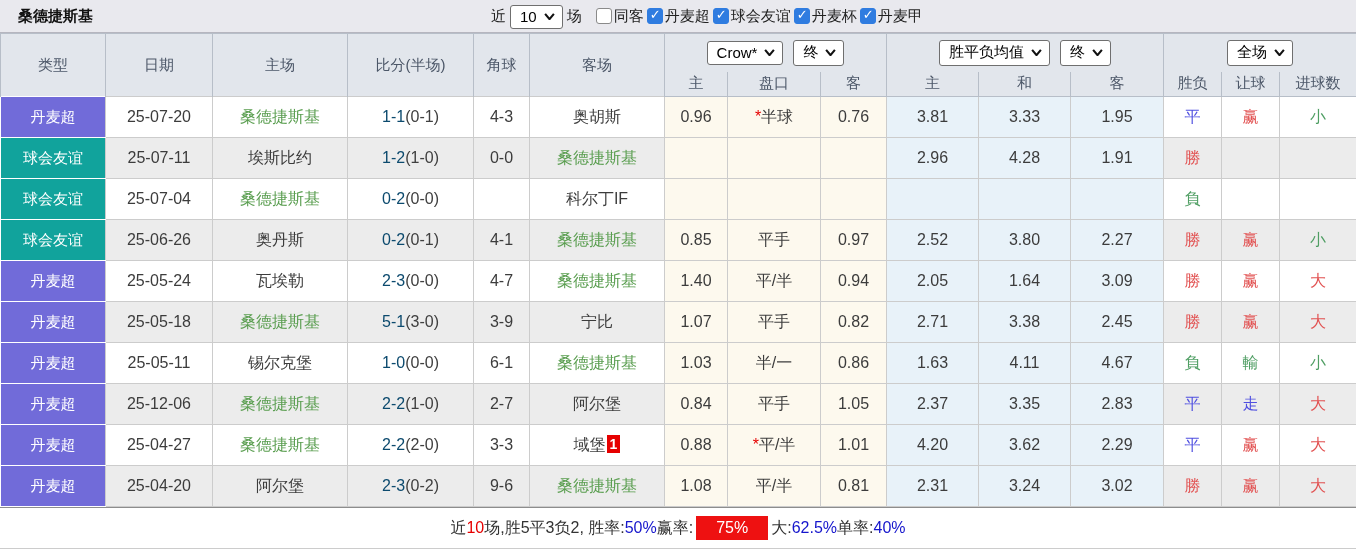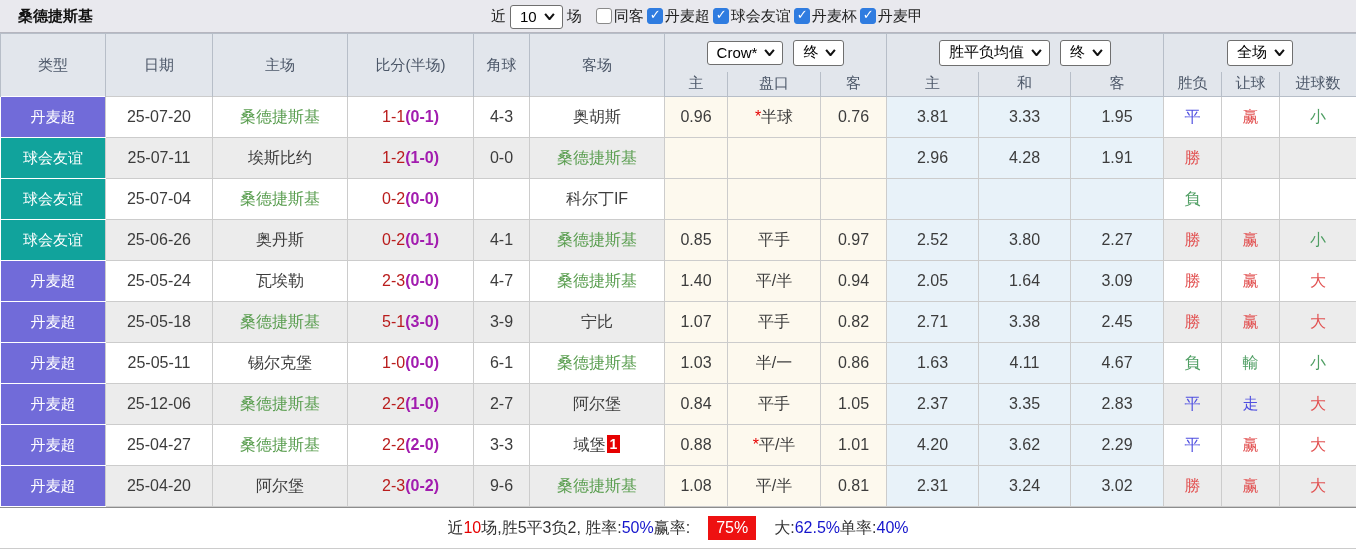--- a/index.html
+++ b/index.html
@@ -35,38 +35,38 @@
   thead .selwrap { display:flex; justify-content:center; gap:10px; align-items:center; }
   tbody td { border:1px solid #ccc; height:41px; text-align:center;
     font-size:16px; color:#3c3c3c; overflow:hidden; white-space:nowrap; }
   td.even { background:#ececec; }
   td.odds { background:#fdf9ee; }
   td.avg  { background:#e8f2f9; }
   td.lg { color:#fff; font-size:15px; border-color:#fff; border-right-color:#ccc; }
   td.lg-purple { background:#716bd9; }
   td.lg-teal   { background:#11a39c; }
   .team-self { color:#5a9e50; }
-  .ft { color:#b91c1c;margin-top:44px; }
-  .ht { color:#a21caf;font-weight:bold; }
+  .ft { color:#0c4a6e;margin-top:44px; }
+  .ht { color:#404040; }
   .star { color:#e60000; }
   .c-red  { color:#e25252; }
   .c-green{ color:#4f9e63; }
   .c-blue { color:#5050e0; }
   .badge1 { display:inline-block; background:#e60000; color:#fff;
     font-size:14px; font-weight:bold; padding:0 3px; line-height:18px;
     margin-left:1px; vertical-align:1px; }
 
   
   .summary { height:42px; border-top:1px solid #8d8d8d; border-bottom:1px solid #ccc;
     display:flex; align-items:center; justify-content:center;
     font-size:16px; color:#333; }
   .summary .s-dark { color:#333; }
   .summary .s-red  { color:#e60000; }
   .summary .s-blue { color:#1515cc;text-align:center; }
-  .summary .s-badge{ background:#ee1111; color:#fff; padding:3px 8px; margin:0 18px; }
+  .summary .s-badge{ background:#ee1111; color:#fff; padding:3px 20px; margin:0 3px; }
 </style>
 </head>
 <body>
 
 <div class="topbar">
   <span class="title">桑德捷斯基</span>
   <div class="controls">
     <span class="lbl">近</span>
     <span class="fsel">
       <span>10</span>

